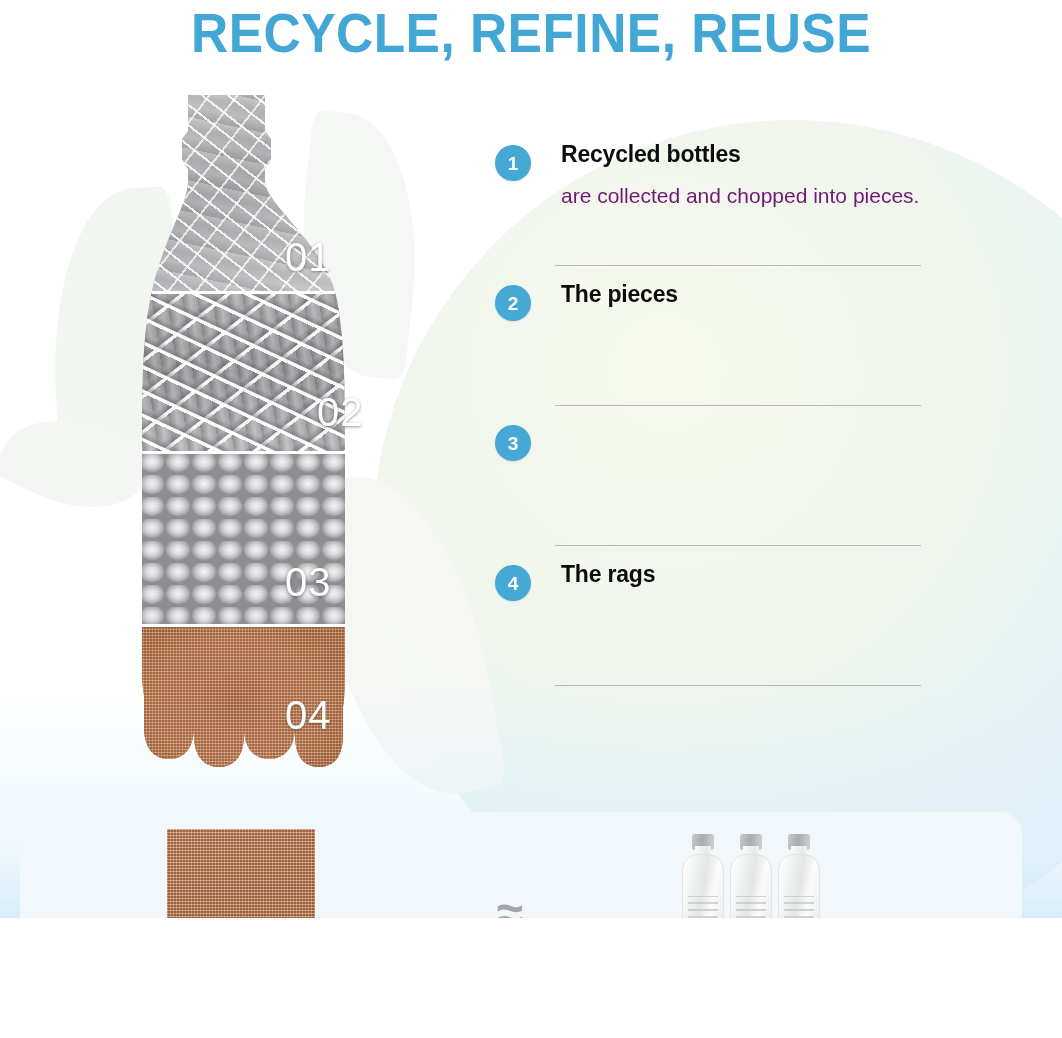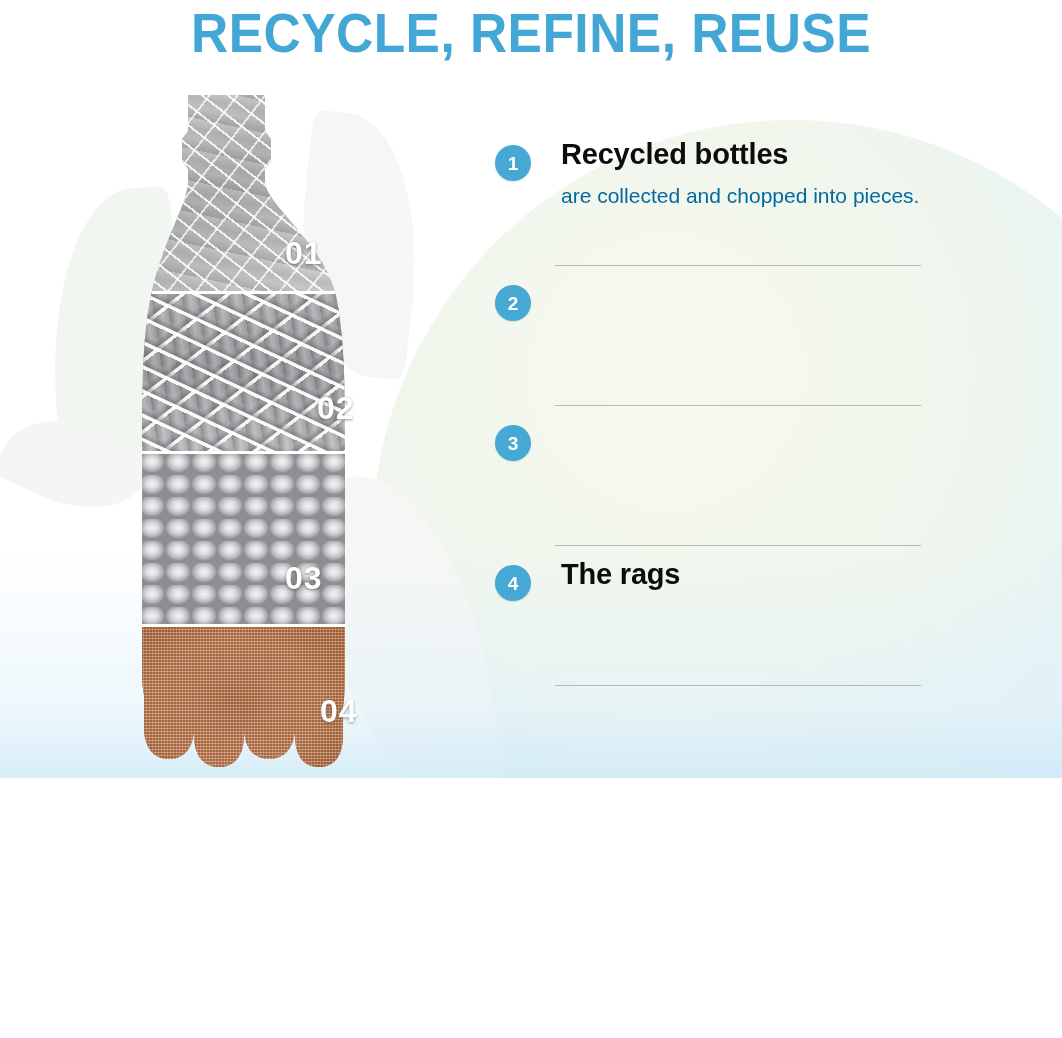--- a/index.html
+++ b/index.html
@@ -6,21 +6,21 @@
     margin: 0;
     padding: 0;
     background: #ffffff;
   }
   body {
     font-family: "Liberation Sans", sans-serif;
   }
   #infographic {
     position: relative;
     width: 1062px;
-    height: 778px;
+    height: 918px;
     overflow: hidden;
     background: #ffffff;
   }
 
   
   .bg-layer {
     position: absolute;
     inset: 0;
     pointer-events: none;
   }
@@ -158,31 +158,31 @@
     position: absolute;
     left: 0;
     width: 280px;
     height: 3px;
     background: #ffffff;
     z-index: 4;
   }
   .band-label {
     position: absolute;
     color: #ffffff;
-    font-size: 32px;
-    font-weight: 700;
+    font-size: 40px;
+    font-weight: 400;
     letter-spacing: 1px;
     text-shadow: 0 1px 3px rgba(60,60,60,0.55);
     z-index: 6;
     font-family: "Liberation Sans", sans-serif;
   }
   .lbl-01 { left: 172px; top: 140px; }
   .lbl-02 { left: 172px; top: 295px; margin-left: 32px; }
   .lbl-03 { left: 172px; top: 465px; }
-  .lbl-04 { left: 172px; top: 598px; margin-left: 35px; }
+  .lbl-04 { left: 172px; top: 598px; }
 
   
   .steps {
     position: absolute;
     left: 495px;
     top: 136px;
     width: 470px;
   }
   .step {
     position: relative;
@@ -200,31 +200,31 @@
     color: #ffffff;
     font-size: 19px;
     font-weight: 700;
     display: flex;
     align-items: center;
     justify-content: center;
     line-height: 1;
     box-shadow: 0 1px 2px rgba(0,0,0,0.10);
   }
   .step-title {
-    font-size: 29px;
+    font-size: 23px;
     font-weight: 700;
     color: #0c0c0c;
     line-height: 36px;
     margin: 0 0 8px 0;
     letter-spacing: -0.2px;
   }
   .step-desc {
     font-size: 21px;
     line-height: 31px;
-    color: #0369a1;
+    color: #701a75;
     margin: 0;
     font-weight: 400;
   }
   .step-rule {
     position: absolute;
     left: 60px;
     right: 44px;
     bottom: 10px;
     height: 1px;
     background: #b9b9b9;
@@ -378,20 +378,21 @@
 
     <div class="step">
       <div class="step-badge">1</div>
       <p class="step-title">Recycled bottles</p>
       <p class="step-desc">are collected and chopped into pieces.</p>
       <div class="step-rule"></div>
     </div>
 
     <div class="step">
       <div class="step-badge">2</div>
+      <p class="step-title">The pieces</p>
       <div class="step-rule"></div>
     </div>
 
     <div class="step">
       <div class="step-badge">3</div>
       <div class="step-rule"></div>
     </div>
 
     <div class="step">
       <div class="step-badge">4</div>

